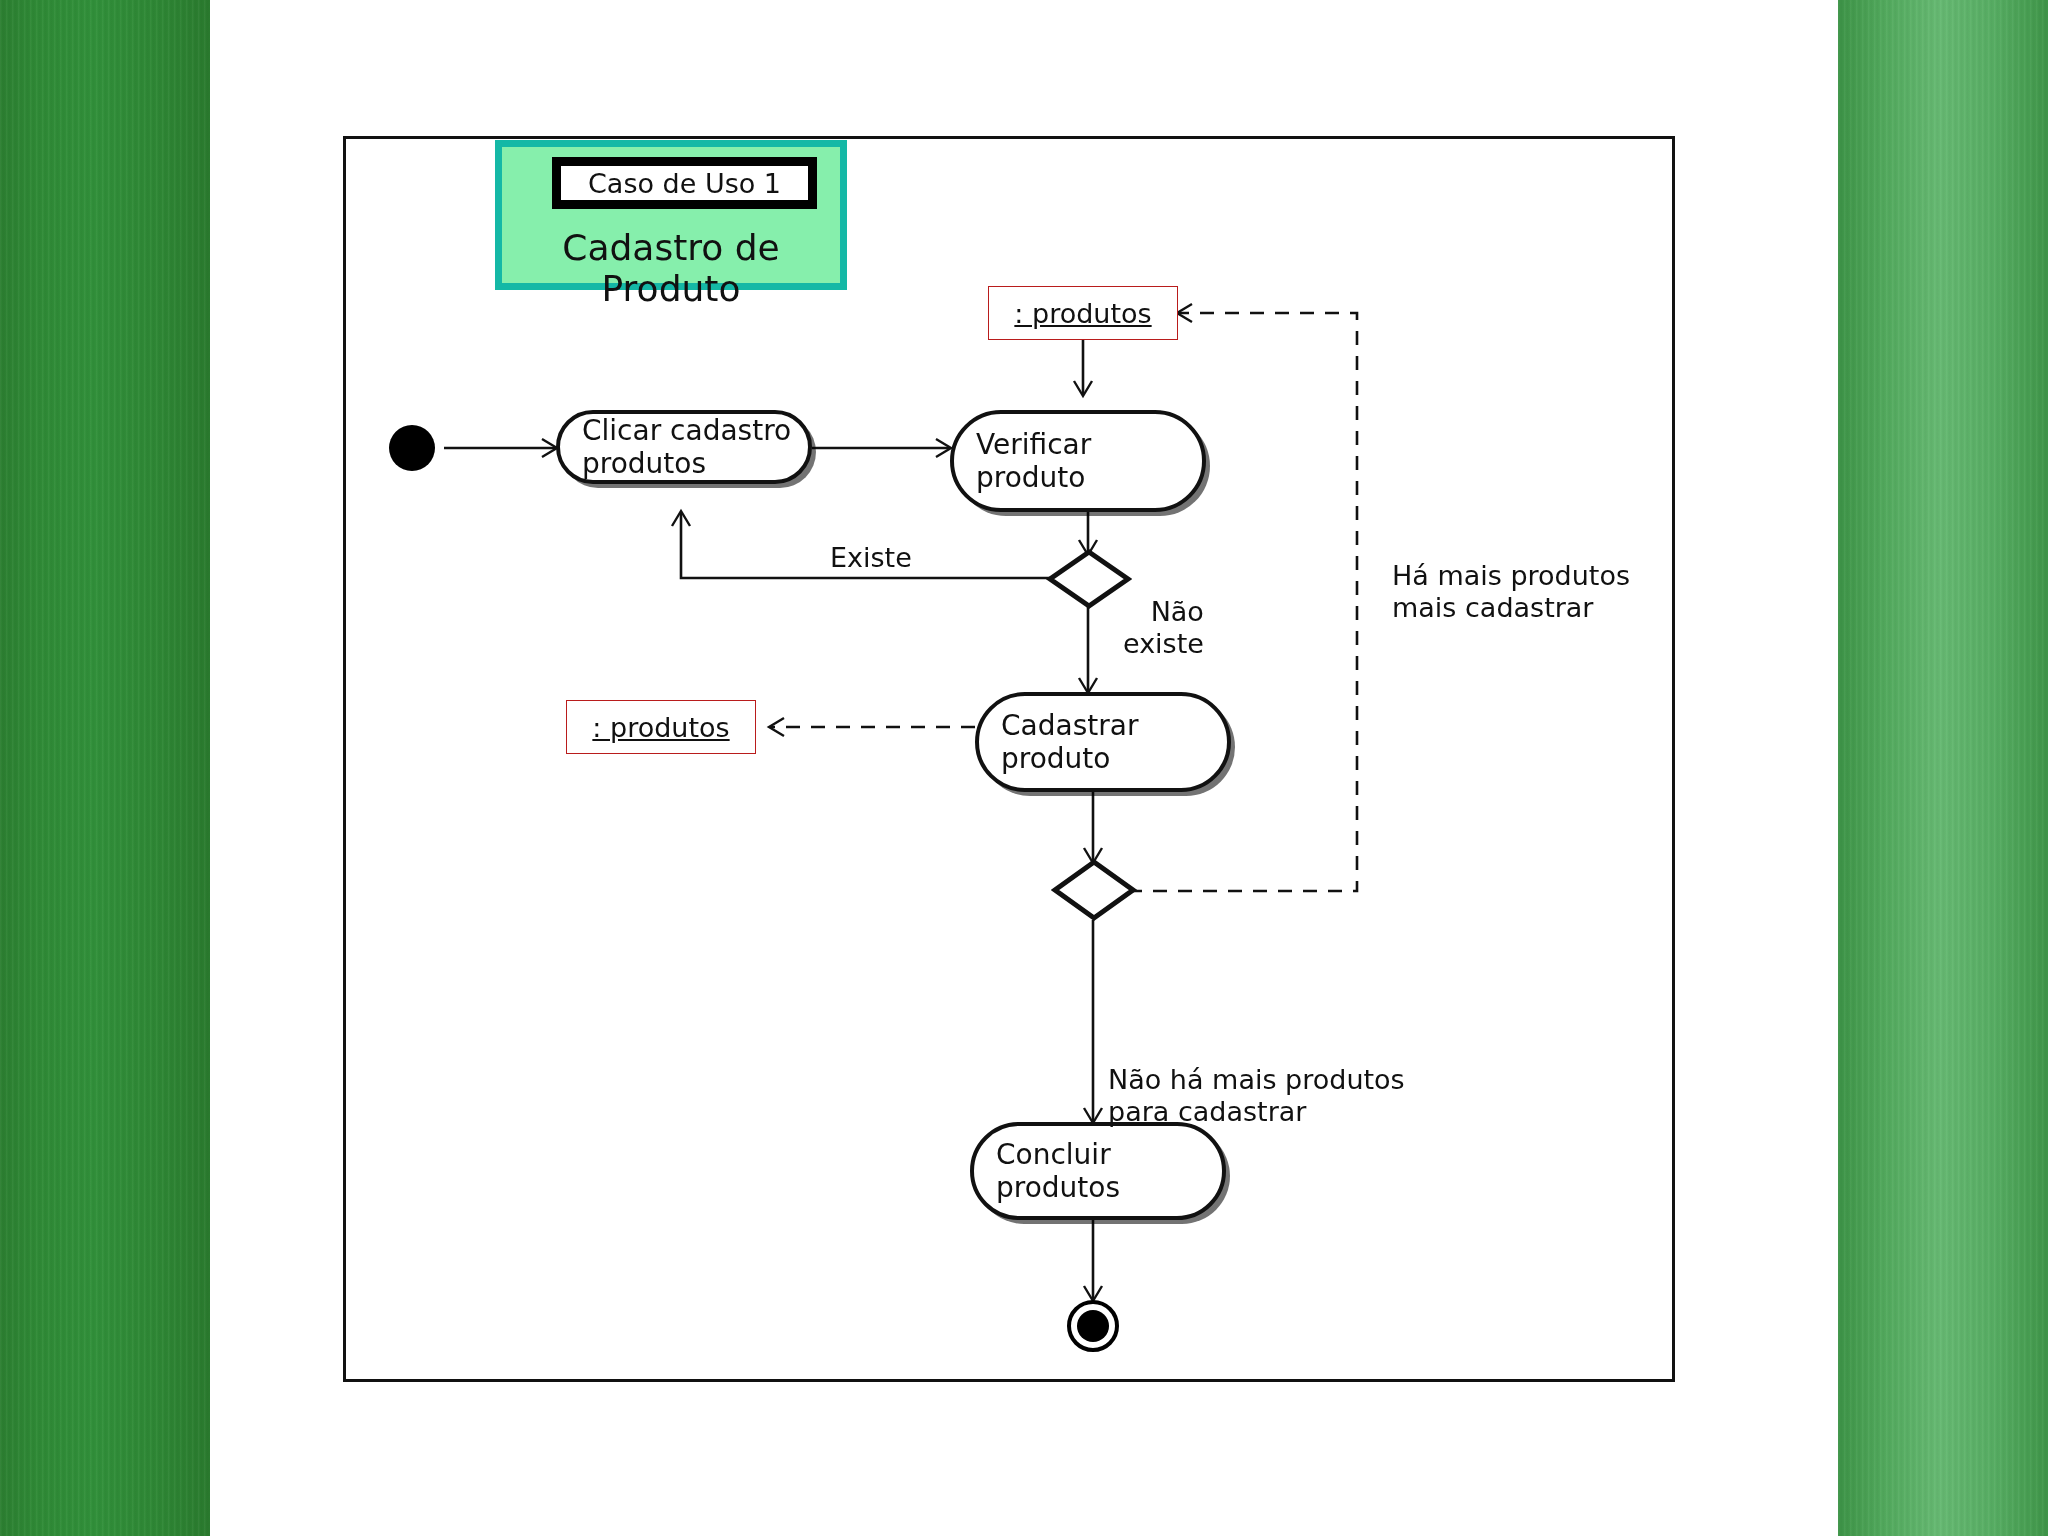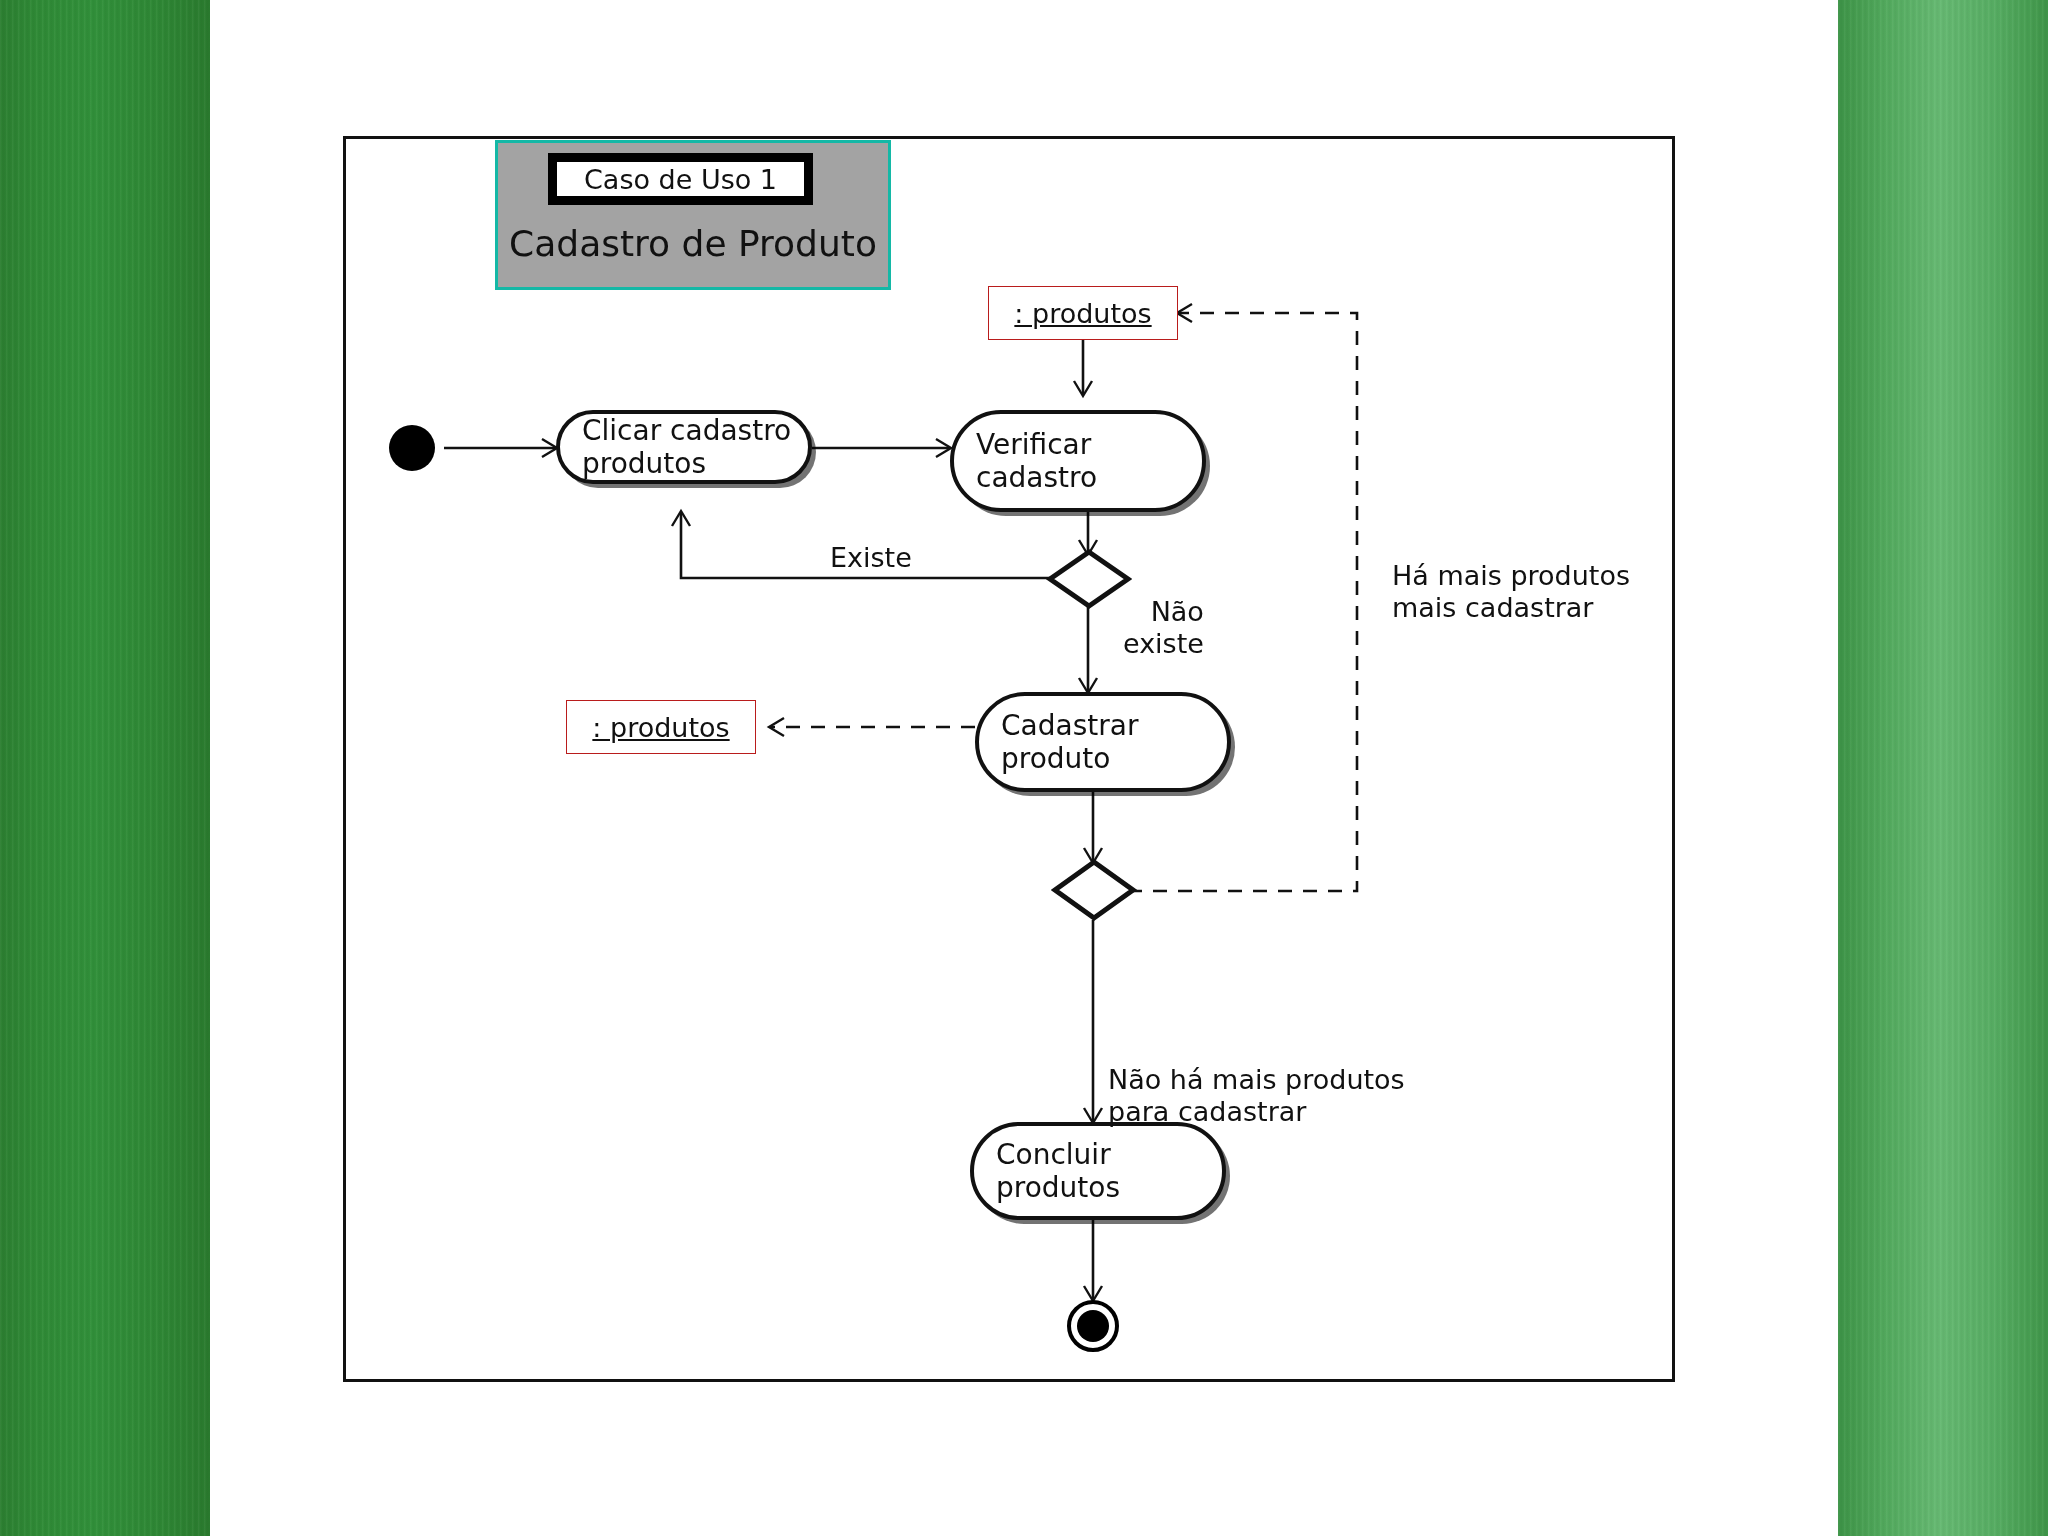--- a/index.html
+++ b/index.html
@@ -15,22 +15,22 @@
   
   .band::after{content:"";position:absolute;inset:0;opacity:.16;
     background:repeating-linear-gradient(90deg,
       rgba(255,255,255,.35) 0px,rgba(255,255,255,0) 2px,
       rgba(0,0,0,.25) 3px,rgba(0,0,0,0) 6px);}
 
   #frame{position:absolute;left:343px;top:136px;width:1332px;height:1246px;
     border:3px solid #111;background:#ffffff;box-sizing:border-box;}
 
   
-  #legend{position:absolute;left:495px;top:140px;width:396px;height:150px;
-    border:3px solid #14b8a6;background:#a3a3a3;box-sizing:border-box;}
+  #legend{position:absolute;left:495px;top:140px;width:352px;height:150px;
+    border:7px solid #14b8a6;background:#86efac;box-sizing:border-box;}
   #legend-title-box{position:absolute;left:50px;top:10px;width:265px;height:52px;
     border:9px solid #000;background:#fff;box-sizing:border-box;
     display:flex;align-items:center;justify-content:center;}
   #legend-title-box span{font-size:27px;color:#111;white-space:nowrap;}
   #legend-subtitle{position:absolute;left:0;top:80px;width:100%;text-align:center;
     font-size:36px;color:#111;}
 
   
   #edges{position:absolute;left:0;top:0;width:2048px;height:1536px;pointer-events:none;}
 
@@ -112,21 +112,21 @@
 
   <div class="node initial" style="left:389px;top:425px;"></div>
 
   <div class="node activity" style="left:556px;top:410px;width:256px;height:74px;">
     <span class="lbl">Clicar cadastro
 produtos</span>
   </div>
 
   <div class="node activity" style="left:950px;top:410px;width:256px;height:102px;">
     <span class="lbl">Verificar
-cadastro</span>
+produto</span>
   </div>
 
   <div class="node objnode" style="left:988px;top:286px;width:190px;height:54px;">
     <span class="lbl">: produtos</span>
   </div>
 
   <div class="node objnode" style="left:566px;top:700px;width:190px;height:54px;">
     <span class="lbl">: produtos</span>
   </div>
 

